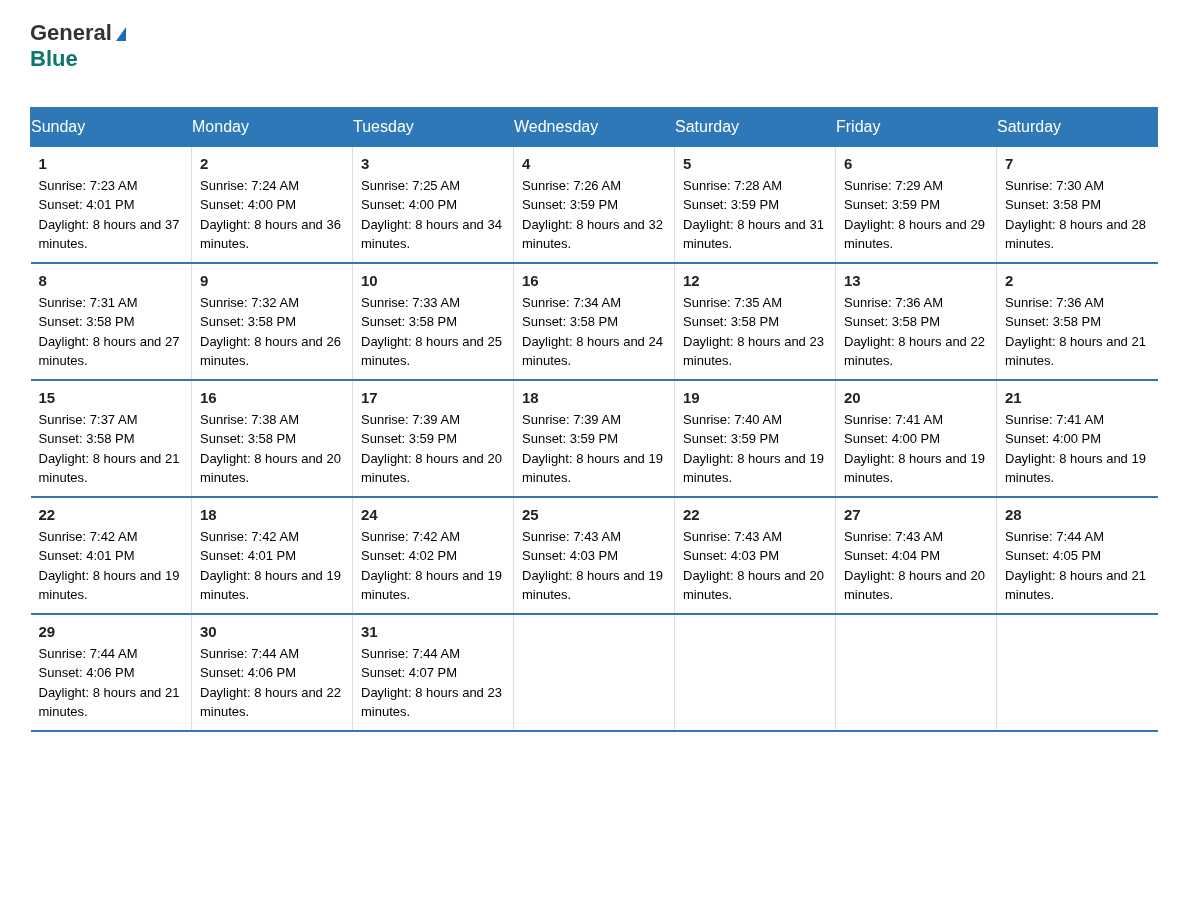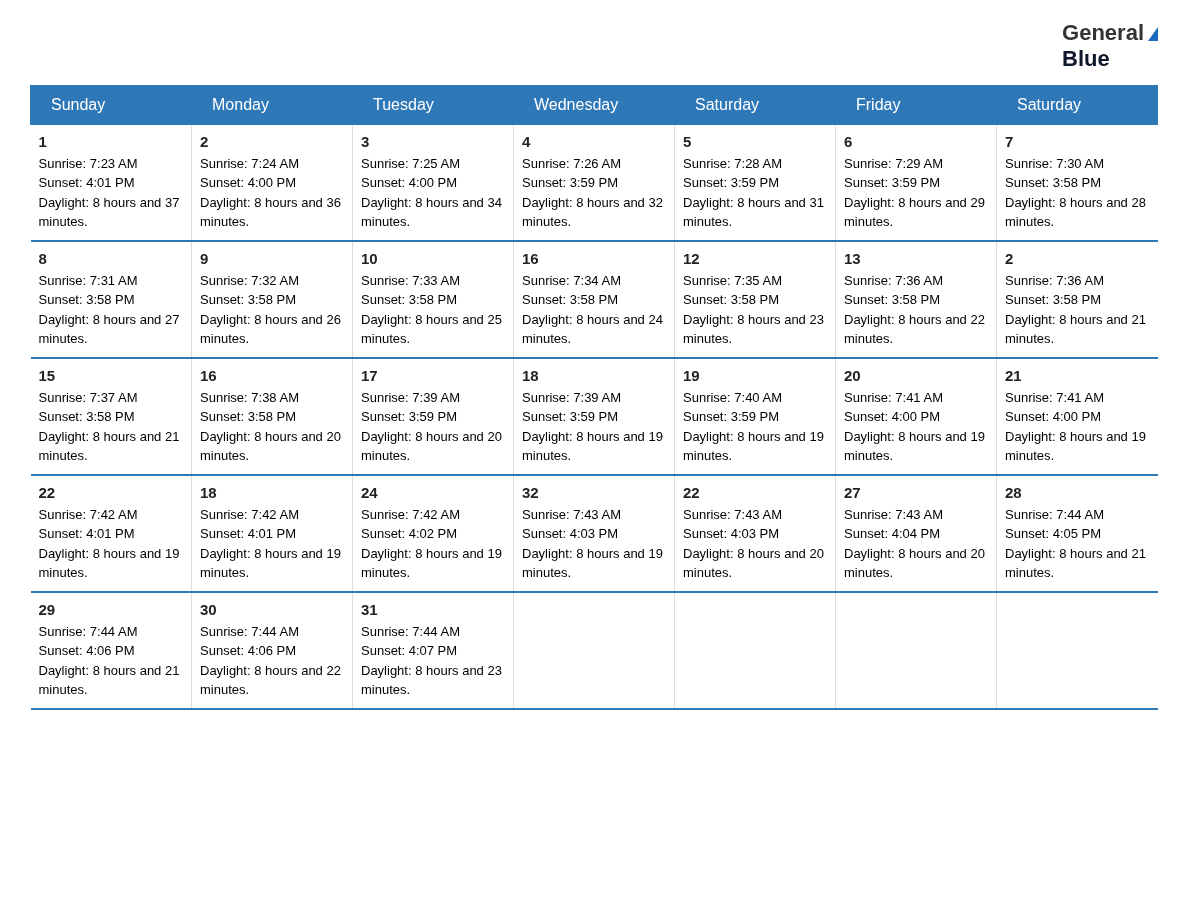--- a/index.html
+++ b/index.html
@@ -5,33 +5,33 @@
     * { box-sizing: border-box; margin: 0; padding: 0; }
     body {
       font-family: Arial, sans-serif;
       background: #fff;
       padding: 20px 30px;
       width: 1188px;
       min-height: 918px;
     }
     .header {
       display: flex;
-      justify-content: flex-end;
+      justify-content: flex-start;
       align-items: flex-start;
-      margin-bottom: 12px;
+      margin-bottom: 34px;
     }
     .logo {
       display: flex;
       flex-direction: column;
       font-size: 22px;
       font-weight: bold;
       line-height: 1.2;
     }
     .logo-general { color: #333; }
-    .logo-blue { color: #0f172a; }
+    .logo-blue { color: #0f766e; }
     .logo-triangle {
       display: inline-block;
       width: 0;
       height: 0;
       border-left: 10px solid transparent;
       border-bottom: 14px solid #1a6bbf;
       margin-left: 4px;
       vertical-align: middle;
     }
     .title-area {
@@ -49,21 +49,21 @@
       margin-top: 4px;
     }
     table {
       width: 100%;
       border-collapse: collapse;
       table-layout: fixed;
     }
     thead th {
       background-color: #2e78b7;
       color: #fff;
-      padding: 10px 20px;
+      padding: 10px 0;
       text-align: left;
       font-size: 16px;
       font-weight: normal;
       border: 1px solid #2e78b7;
     }
     tbody tr {
       border-bottom: 2px solid #2e78b7;
     }
     tbody td {
       vertical-align: top;
@@ -313,21 +313,21 @@
       </td>
         <td>
         <span class="day-number">24</span>
         <div class="day-info">
           Sunrise: 7:42 AM<br>
           Sunset: 4:02 PM<br>
           Daylight: 8 hours and 19 minutes.
         </div>
       </td>
         <td>
-        <span class="day-number">32</span>
+        <span class="day-number">25</span>
         <div class="day-info">
           Sunrise: 7:43 AM<br>
           Sunset: 4:03 PM<br>
           Daylight: 8 hours and 19 minutes.
         </div>
       </td>
         <td>
         <span class="day-number">22</span>
         <div class="day-info">
           Sunrise: 7:43 AM<br>

